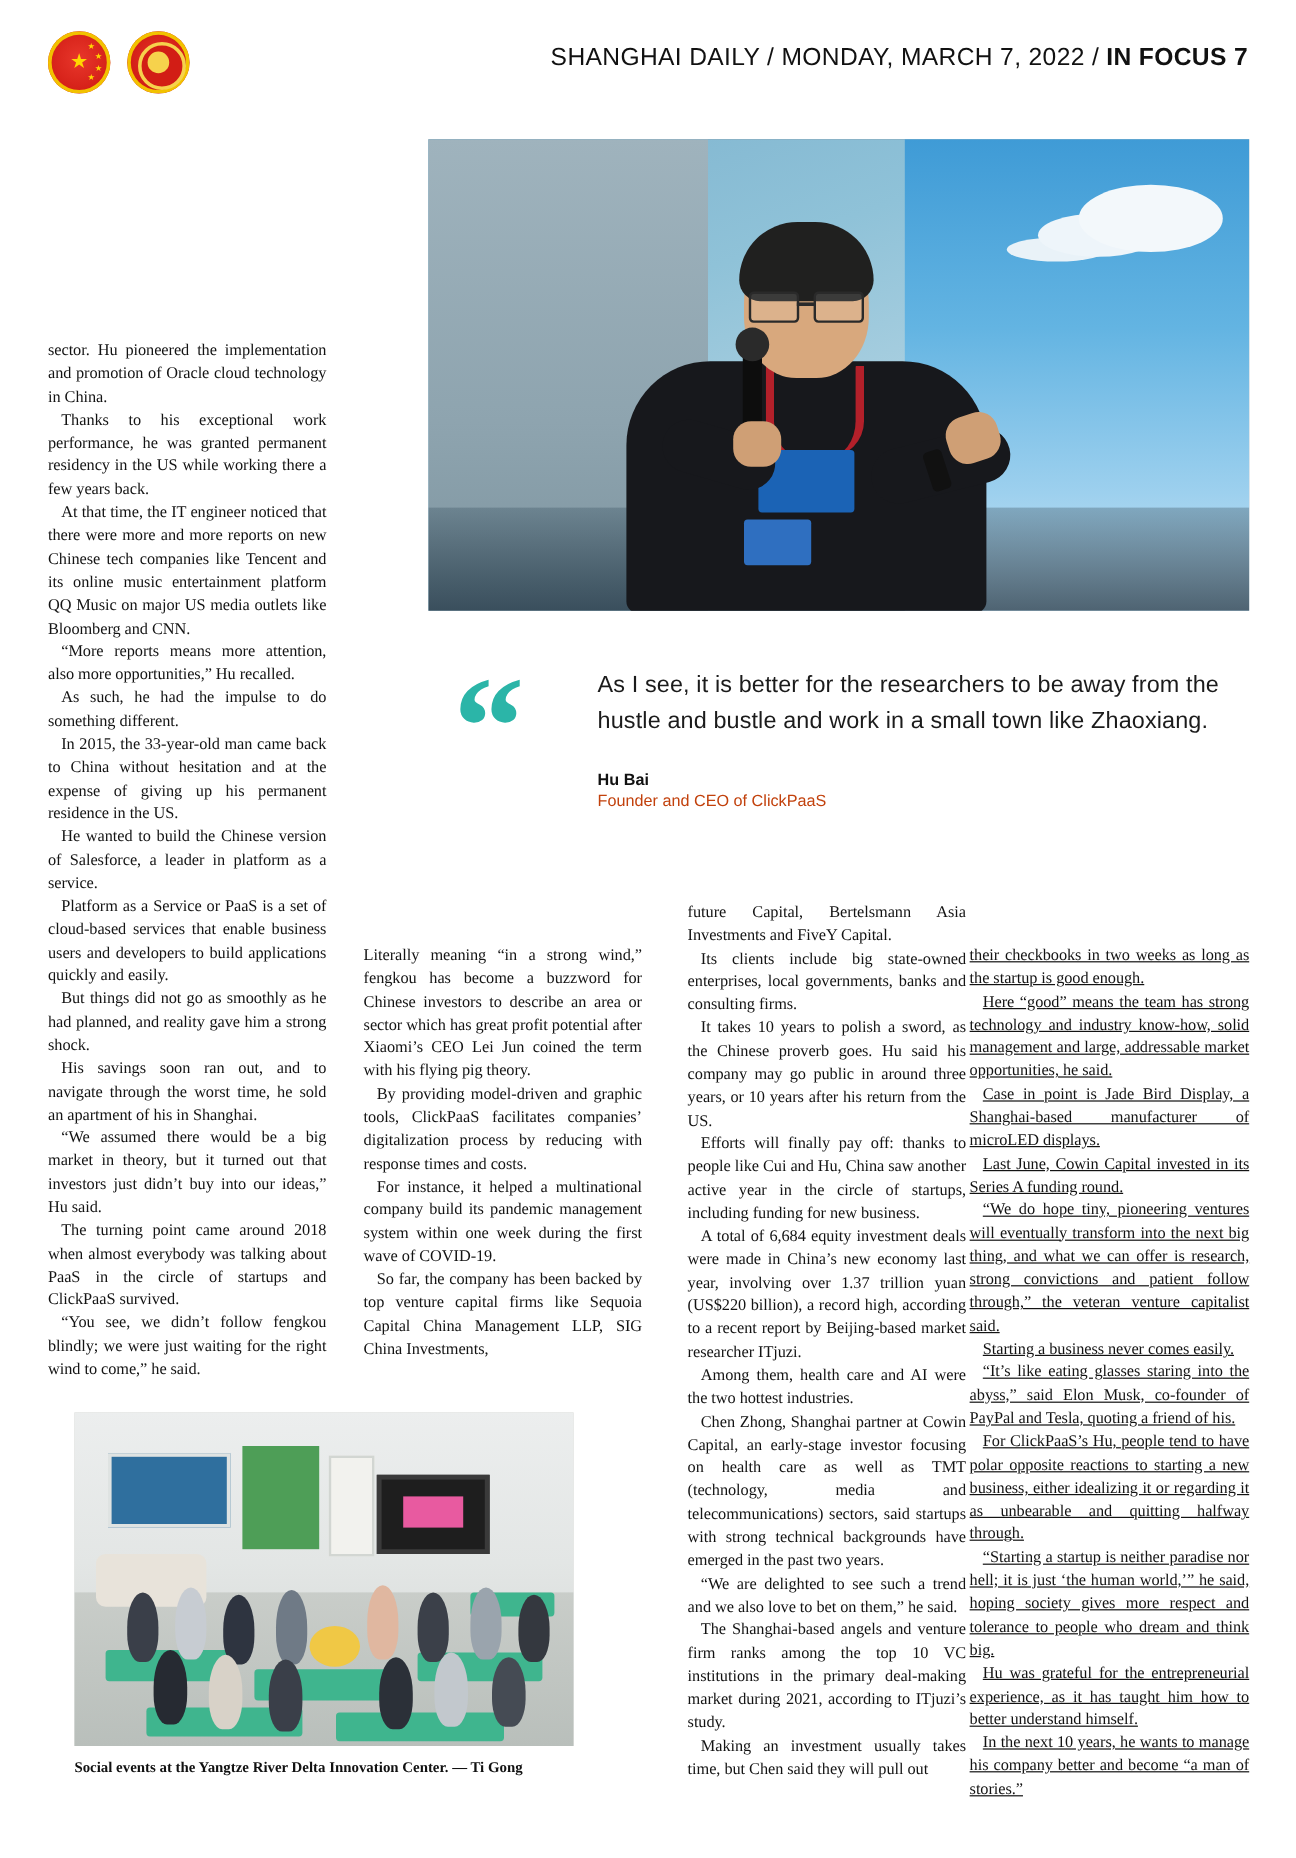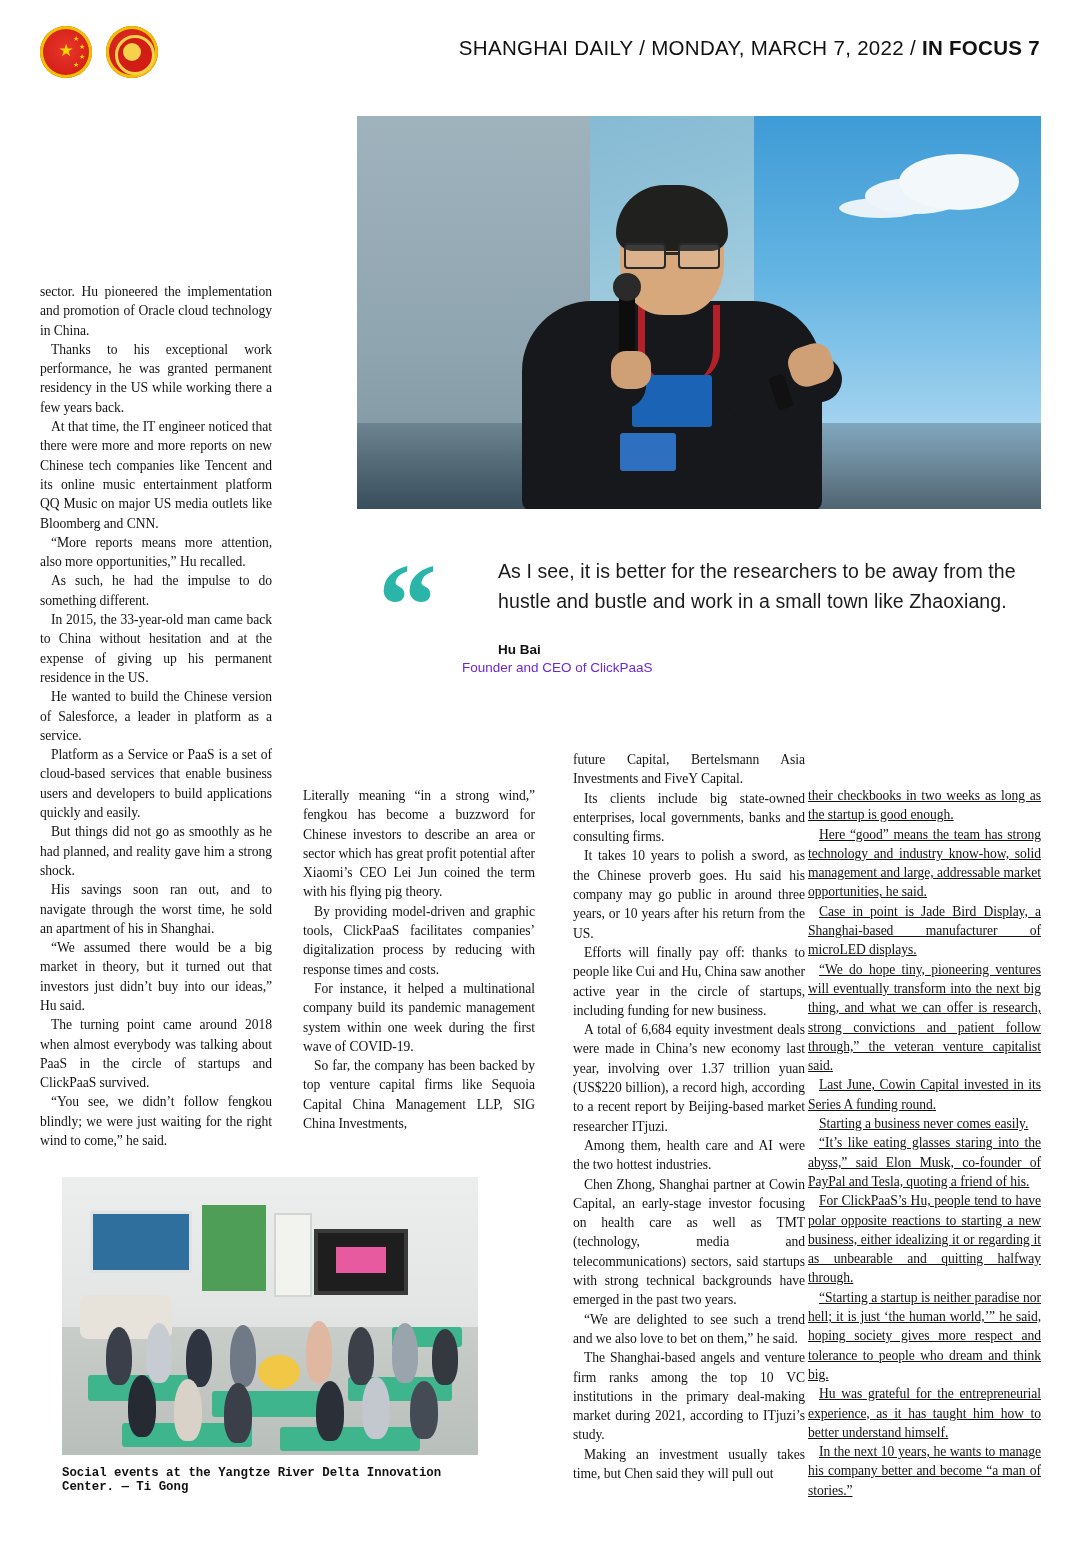--- a/index.html
+++ b/index.html
@@ -350,25 +350,25 @@
   }
   .pullquote .qname {
     margin-left: 120px;
     margin-top: 26px;
     font-family: "Liberation Sans", sans-serif;
     font-size: 13.5px;
     font-weight: bold;
     color: #111;
   }
   .pullquote .qrole {
-    margin-left: 84px;
+    margin-left: 120px;
     margin-top: 3px;
     font-family: "Liberation Sans", sans-serif;
     font-size: 13.5px;
-    color: #6d28d9;
+    color: #c2410c;
   }
 
   
   .col {
     position: absolute;
     font-family: "Liberation Serif", serif;
     font-size: 13.6px;
     line-height: 19.3px;
     text-align: justify;
     color: #131313;
@@ -473,21 +473,21 @@
     left: 196px; top: 178px; width: 42px; height: 34px;
     background: #f0c845;
     border-radius: 50%;
   }
 
   .photo-caption {
     position: absolute;
     left: 62px;
     top: 1466px;
     width: 430px;
-    font-family: Liberation Mono, monospace;
+    font-family: Liberation Serif, serif;
     font-size: 12.4px;
     font-weight: bold;
     color: #111;
   }
 </style>
 </head>
 <body>
 
 <div class="masthead">
   <div class="emblems">
@@ -575,22 +575,22 @@
     <p>Among them, health care and AI were the two hottest industries.</p>
     <p>Chen Zhong, Shanghai partner at Cowin Capital, an early-stage investor focusing on health care as well as TMT (technology, media and telecommunications) sectors, said startups with strong technical backgrounds have emerged in the past two years.</p>
     <p>“We are delighted to see such a trend and we also love to bet on them,” he said.</p>
     <p>The Shanghai-based angels and venture firm ranks among the top 10 VC institutions in the primary deal-making market during 2021, according to ITjuzi’s study.</p>
     <p>Making an investment usually takes time, but Chen said they will pull out</p>
   </div>
 <div class="col" id="col4">
     <p class="first">their checkbooks in two weeks as long as the startup is good enough.</p>
     <p>Here “good” means the team has strong technology and industry know-how, solid management and large, addressable market opportunities, he said.</p>
     <p>Case in point is Jade Bird Display, a Shanghai-based manufacturer of microLED displays.</p>
+    <p>Last June, Cowin Capital invested in its Series A funding round.</p>
     <p>“We do hope tiny, pioneering ventures will eventually transform into the next big thing, and what we can offer is research, strong convictions and patient follow through,” the veteran venture capitalist said.</p>
-    <p>Last June, Cowin Capital invested in its Series A funding round.</p>
     <p>Starting a business never comes easily.</p>
     <p>“It’s like eating glasses staring into the abyss,” said Elon Musk, co-founder of PayPal and Tesla, quoting a friend of his.</p>
     <p>For ClickPaaS’s Hu, people tend to have polar opposite reactions to starting a new business, either idealizing it or regarding it as unbearable and quitting halfway through.</p>
     <p>“Starting a startup is neither paradise nor hell; it is just ‘the human world,’” he said, hoping society gives more respect and tolerance to people who dream and think big.</p>
     <p>Hu was grateful for the entrepreneurial experience, as it has taught him how to better understand himself.</p>
     <p>In the next 10 years, he wants to manage his company better and become “a man of stories.”</p>
   </div>
 
 <div class="bottom-photo">
   <div class="bp-wall"></div>

